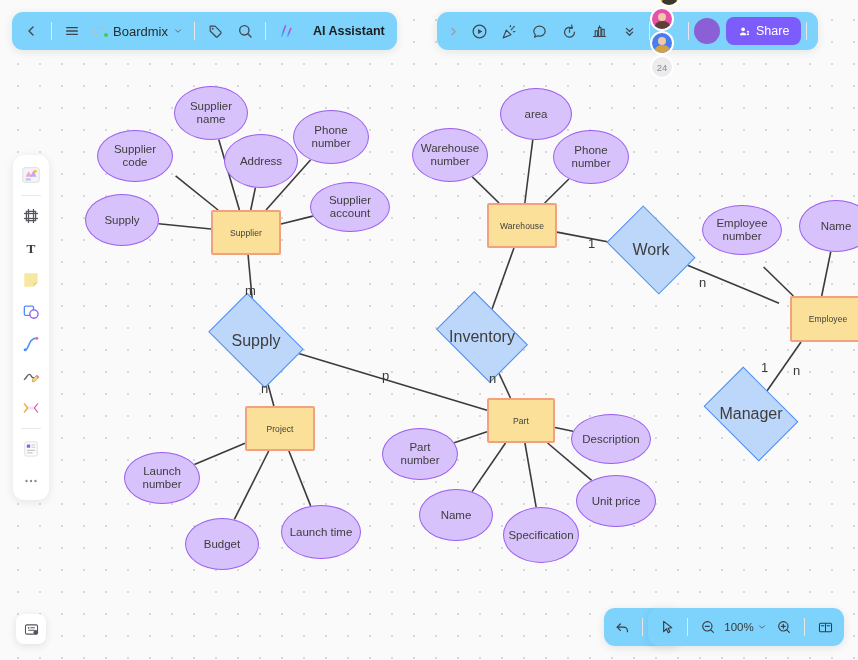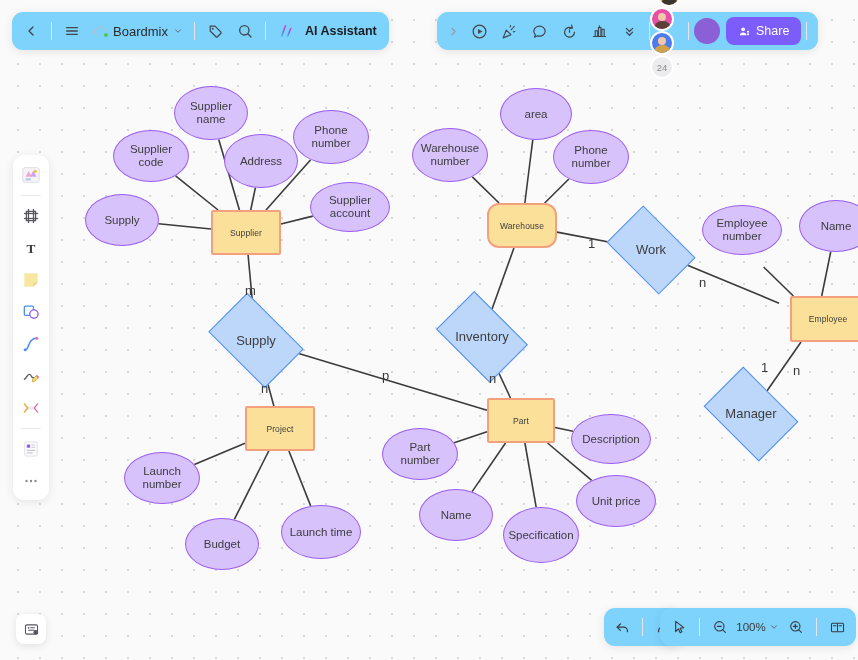--- a/index.html
+++ b/index.html
@@ -54,21 +54,21 @@
   .diamond-wrap { position: absolute; }
   .diamond-shape {
     position: absolute; left: 0; top: 0; width: 100%; height: 100%;
     background: #bcd7fa;
     border: 1.6px solid #4f8ff5;
     transform: rotate(45deg);
   }
   .diamond-label {
     position: absolute; left: 0; top: 0; width: 100%; height: 100%;
     display: flex; align-items: center; justify-content: center;
-    font-size: 13px; line-height: 12px; color: #3d3d3d; text-align: center;
+    font-size: 16px; line-height: 12px; color: #3d3d3d; text-align: center;
     padding: 0 6px;
   }
   .card-label {
     position: absolute;
     font-size: 13px;
     color: #3a3a3a;
   }
 
   
   .bar {
@@ -90,21 +90,21 @@
     cursor: pointer;
     padding: 0 4px;
   }
   .sep { width: 1px; height: 18px; background: #e6e6e9; margin: 0 5px; flex: none; }
   .brand {
     display: flex; align-items: center; gap: 5px;
     font-size: 13px; color: #2b2b2b; padding: 0 6px; height: 30px;
     border-radius: 7px; cursor: pointer;
   }
   .ai-btn {
-    display: flex; align-items: center; gap: 11px;
+    display: flex; align-items: center; gap: 19px;
     font-size: 12.5px; font-weight: bold; color: #1d1d1f;
     padding: 0 8px; height: 30px; border-radius: 7px; cursor: pointer;
   }
 
   .avatars { display: flex; align-items: flex-start; padding: 0 2px; flex-direction: column; }
   .av {
     width: 24px; height: 24px; border-radius: 50%;
     border: 2px solid #fff; margin-left: -7px;
     position: relative; overflow: hidden;
     cursor: pointer;
@@ -157,21 +157,21 @@
 
   
   #bottom-left-bar {
     position: absolute; left: 16px; bottom: 16px;
     width: 30px; height: 30px; border-radius: 8px;
     background: #fff; box-shadow: 0 2px 8px rgba(0,0,0,.1);
     display: flex; align-items: center; justify-content: center;
     cursor: pointer; color: #4a4a52;
   }
   #undo-bar { right: 177px; bottom: 14px; padding: 0 3px; }
-  #zoom-bar { right: 2px; bottom: 14px; padding: 0 4px; }
+  #zoom-bar { right: 14px; bottom: 14px; padding: 0 4px; }
   .zoom-val {
     font-size: 11.5px; color: #3a3a3a; min-width: 32px; text-align: center;
     cursor: pointer;
   }
   svg { display: block; }
 </style>
 </head>
 <body>
 
 <div id="app">
@@ -201,40 +201,40 @@
         <line x1="234.31220897757132" y1="519.4817217774226" x2="268.7012987012987" y2="451" stroke="#3b3b3b" stroke-width="1.6"></line>
         <line x1="310.667353621088" y1="505.91636828738075" x2="288.9130434782609" y2="451" stroke="#3b3b3b" stroke-width="1.6"></line>
         <line x1="454.19402030462527" y1="442.6584190078718" x2="487" y2="431.7772277227723" stroke="#3b3b3b" stroke-width="1.6"></line>
         <line x1="573.0023088759722" y1="431.18936349117206" x2="555" y2="427.4888888888889" stroke="#3b3b3b" stroke-width="1.6"></line>
         <line x1="591.6544621099081" y1="480.3703599983958" x2="547.5527950310559" y2="443" stroke="#3b3b3b" stroke-width="1.6"></line>
         <line x1="472.10143352073544" y1="491.5909928044693" x2="505.5238095238095" y2="443" stroke="#3b3b3b" stroke-width="1.6"></line>
         <line x1="536.1491827723246" y1="507.2290713715585" x2="524.9301310043668" y2="443" stroke="#3b3b3b" stroke-width="1.6"></line>
       </svg>
     <div id="nodes-layer">
         <div class="node ellipse" style="left: 174px; top: 86px; width: 74px; height: 54px;">Supplier name</div>
-        <div class="node ellipse" style="left: 113px; top: 130px; width: 76px; height: 52px;">Supplier code</div>
+        <div class="node ellipse" style="left: 97px; top: 130px; width: 76px; height: 52px;">Supplier code</div>
         <div class="node ellipse" style="left: 224px; top: 134px; width: 74px; height: 54px;">Address</div>
         <div class="node ellipse" style="left: 293px; top: 110px; width: 76px; height: 54px;">Phone number</div>
         <div class="node ellipse" style="left: 310px; top: 182px; width: 80px; height: 50px;">Supplier account</div>
         <div class="node ellipse" style="left: 85px; top: 194px; width: 74px; height: 52px;">Supply</div>
         <div class="node ellipse" style="left: 412px; top: 128px; width: 76px; height: 54px;">Warehouse number</div>
         <div class="node ellipse" style="left: 500px; top: 88px; width: 72px; height: 52px;">area</div>
         <div class="node ellipse" style="left: 553px; top: 130px; width: 76px; height: 54px;">Phone number</div>
         <div class="node ellipse" style="left: 702px; top: 205px; width: 80px; height: 50px;">Employee number</div>
         <div class="node ellipse" style="left: 799px; top: 200px; width: 74px; height: 52px;">Name</div>
         <div class="node ellipse" style="left: 124px; top: 452px; width: 76px; height: 52px;">Launch number</div>
         <div class="node ellipse" style="left: 185px; top: 518px; width: 74px; height: 52px;">Budget</div>
         <div class="node ellipse" style="left: 281px; top: 505px; width: 80px; height: 54px;">Launch time</div>
         <div class="node ellipse" style="left: 382px; top: 428px; width: 76px; height: 52px;">Part number</div>
         <div class="node ellipse" style="left: 571px; top: 414px; width: 80px; height: 50px;">Description</div>
         <div class="node ellipse" style="left: 576px; top: 475px; width: 80px; height: 52px;">Unit price</div>
         <div class="node ellipse" style="left: 419px; top: 489px; width: 74px; height: 52px;">Name</div>
         <div class="node ellipse" style="left: 503px; top: 507px; width: 76px; height: 56px;">Specification</div>
         <div class="node entity" style="left: 211px; top: 210px; width: 70px; height: 45px;">Supplier</div>
-        <div class="node entity" style="left: 487px; top: 203px; width: 70px; height: 45px; border-radius: 12px;">Warehouse</div>
+        <div class="node entity" style="left: 487px; top: 203px; width: 70px; height: 45px;">Warehouse</div>
         <div class="node entity" style="left: 779px; top: 296px; width: 76px; height: 46px; margin-left: 11px;">Employee</div>
         <div class="node entity" style="left: 245px; top: 406px; width: 70px; height: 45px;">Project</div>
         <div class="node entity" style="left: 487px; top: 398px; width: 68px; height: 45px;">Part</div>
         <div class="diamond-wrap" style="left: 216px; top: 313px; width: 80px; height: 55px;">
           <div class="diamond-shape"></div>
           <div class="diamond-label">Supply</div>
         </div>
         <div class="diamond-wrap" style="left: 614px; top: 224px; width: 74px; height: 52px;">
           <div class="diamond-shape"></div>
           <div class="diamond-label">Work</div>

